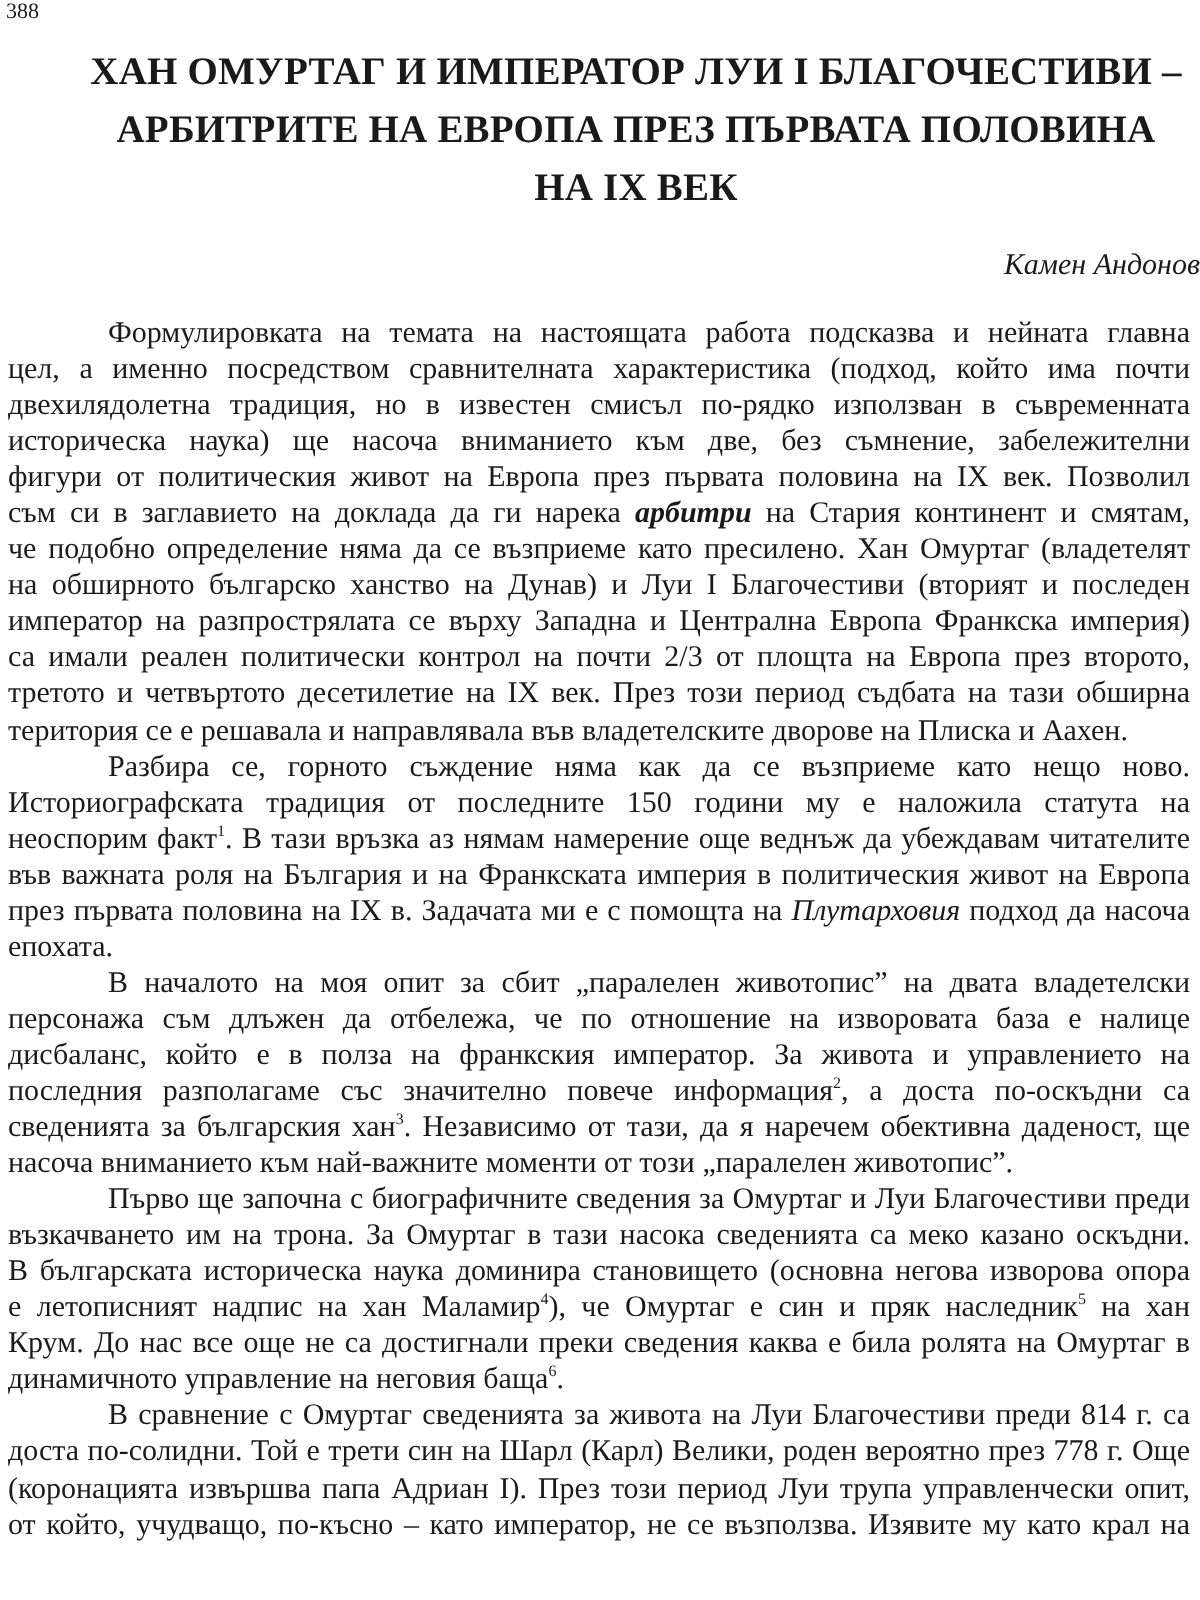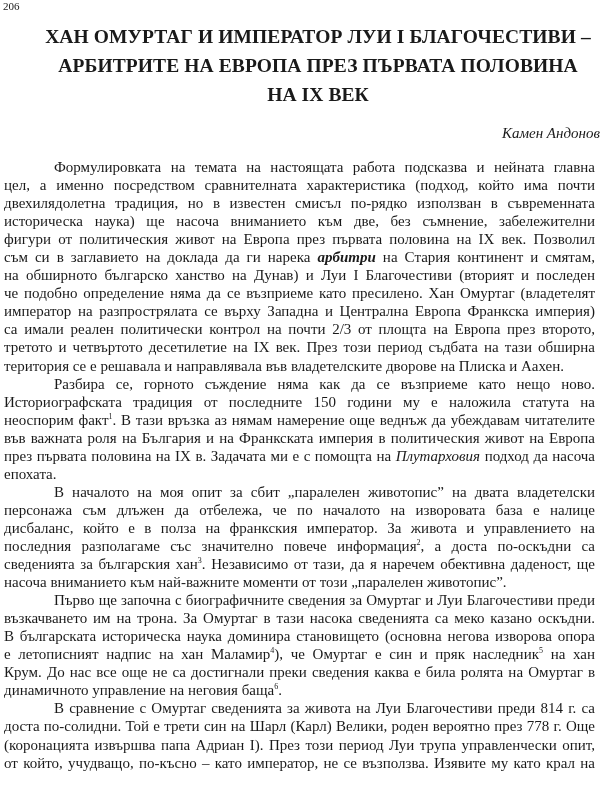--- a/index.html
+++ b/index.html
@@ -16,59 +16,59 @@
   .body .line { display: block; text-align: justify; text-align-last: justify; white-space: nowrap; height: 18.05px; overflow: visible; }
   .body .line.last { text-align-last: left; }
   .body .line.indent { padding-left: 50px; }
   sup { font-size: 8px; line-height: 0; vertical-align: super; }
   .bi { font-weight: bold; font-style: italic; }
   .it { font-style: italic; margin-top: 20px; }
 </style>
 </head>
 <body>
 
-<div class="page-number">206</div>
+<div class="page-number">388</div>
 
 <div class="title">
   <div>ХАН ОМУРТАГ И ИМПЕРАТОР ЛУИ I БЛАГОЧЕСТИВИ –</div>
   <div>АРБИТРИТЕ НА ЕВРОПА ПРЕЗ ПЪРВАТА ПОЛОВИНА</div>
   <div>НА IX ВЕК</div>
 </div>
 
 <div class="author">Камен Андонов</div>
 
 <div class="body">
 
   <div>
     <span class="line indent">Формулировката на темата на настоящата работа подсказва и нейната главна</span>
     <span class="line">цел, а именно посредством сравнителната характеристика (подход, който има почти</span>
     <span class="line">двехилядолетна традиция, но в известен смисъл по-рядко използван в съвременната</span>
     <span class="line">историческа наука) ще насоча вниманието към две, без съмнение, забележителни</span>
     <span class="line">фигури от политическия живот на Европа през първата половина на IX век. Позволил</span>
     <span class="line"><span>съм си в заглавието на доклада да ги нарека </span><span class="bi">арбитри</span><span> на Стария континент и смятам,</span></span>
+    <span class="line">че подобно определение няма да се възприеме като пресилено. Хан Омуртаг (владетелят</span>
     <span class="line">на обширното българско ханство на Дунав) и Луи I Благочестиви (вторият и последен</span>
-    <span class="line">че подобно определение няма да се възприеме като пресилено. Хан Омуртаг (владетелят</span>
     <span class="line">император на разпрострялата се върху Западна и Централна Европа Франкска империя)</span>
     <span class="line">са имали реален политически контрол на почти 2/3 от площта на Европа през второто,</span>
     <span class="line">третото и четвъртото десетилетие на IX век. През този период съдбата на тази обширна</span>
     <span class="line last">територия се е решавала и направлявала във владетелските дворове на Плиска и Аахен.</span>
   </div>
 
   <div>
     <span class="line indent">Разбира се, горното съждение няма как да се възприеме като нещо ново.</span>
     <span class="line">Историографската традиция от последните 150 години му е наложила статута на</span>
     <span class="line"><span>неоспорим факт</span><sup>1</sup><span>. В тази връзка аз нямам намерение още веднъж да убеждавам читателите</span></span>
     <span class="line">във важната роля на България и на Франкската империя в политическия живот на Европа</span>
     <span class="line"><span>през първата половина на IX в. Задачата ми е с помощта на </span><span class="it">Плутарховия</span><span> подход да насоча</span></span>
     <span class="line last">епохата.</span>
   </div>
 
   <div>
     <span class="line indent">В началото на моя опит за сбит „паралелен животопис” на двата владетелски</span>
-    <span class="line">персонажа съм длъжен да отбележа, че по началото на изворовата база е налице</span>
+    <span class="line">персонажа съм длъжен да отбележа, че по отношение на изворовата база е налице</span>
     <span class="line">дисбаланс, който е в полза на франкския император. За живота и управлението на</span>
     <span class="line"><span>последния разполагаме със значително повече информация</span><sup>2</sup><span>, а доста по-оскъдни са</span></span>
     <span class="line"><span>сведенията за българския хан</span><sup>3</sup><span>. Независимо от тази, да я наречем обективна даденост, ще</span></span>
     <span class="line last">насоча вниманието към най-важните моменти от този „паралелен животопис”.</span>
   </div>
 
   <div>
     <span class="line indent">Първо ще започна с биографичните сведения за Омуртаг и Луи Благочестиви преди</span>
     <span class="line">възкачването им на трона. За Омуртаг в тази насока сведенията са меко казано оскъдни.</span>
     <span class="line">В българската историческа наука доминира становището (основна негова изворова опора</span>

